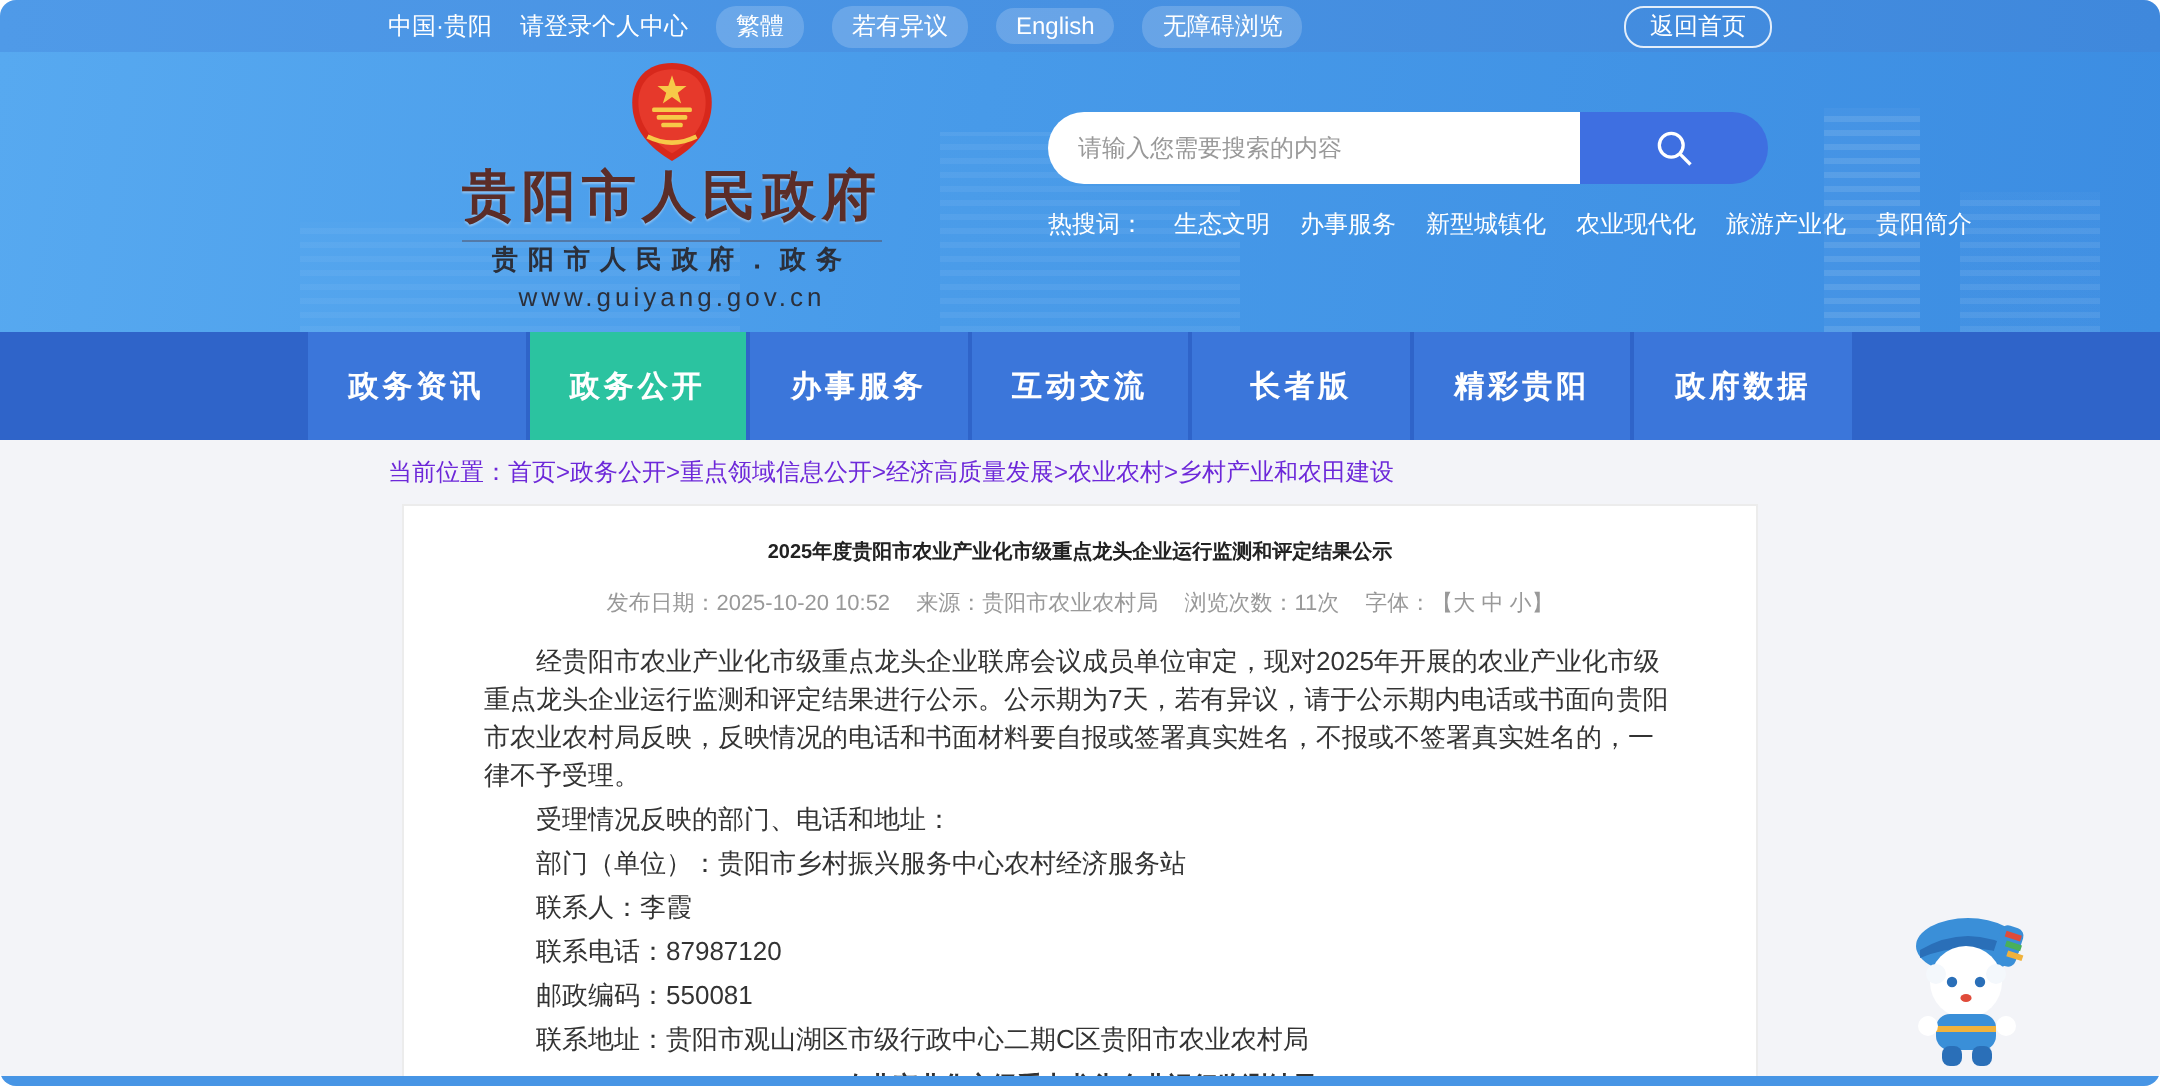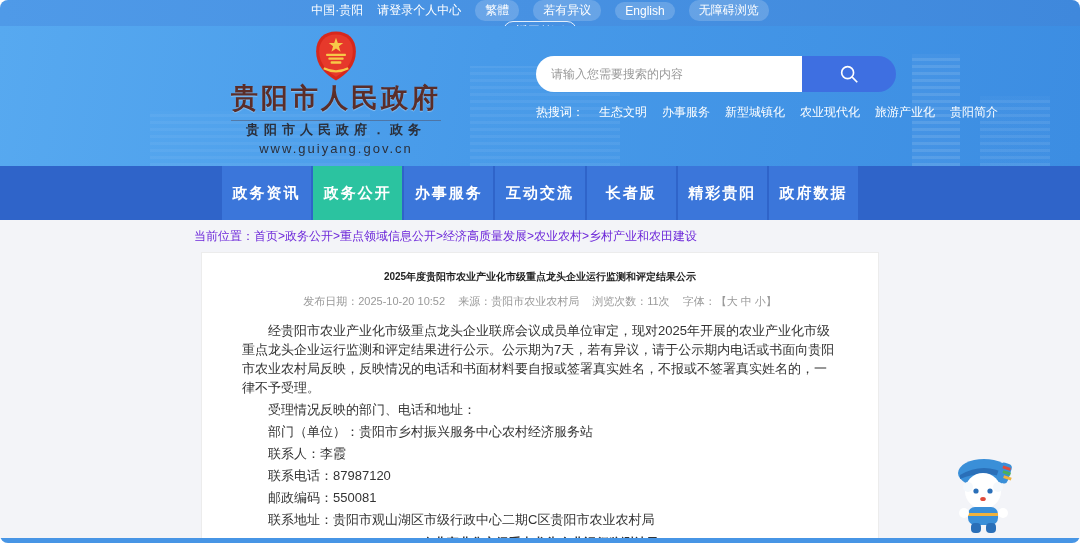--- a/index.html
+++ b/index.html
@@ -2,50 +2,50 @@
 <html lang="zh"><head>
 <meta charset="utf-8">
 <style>
   * { margin:0; padding:0; box-sizing:border-box; }
   html,body { width:1080px; height:543px; overflow:hidden; }
   body { font-family:"Liberation Sans","DejaVu Sans",sans-serif; background:#fff; }
   .page { position:relative; width:1080px; height:543px; overflow:hidden; border-radius:8px; background:#f3f4f8; }
 
   
   .topbar { height:26px; background:linear-gradient(90deg,#4f9ae8,#3f88dc); }
-  .topbar-inner { width:692px; margin:0 auto; height:26px; display:flex; align-items:center;flex-direction:column; }
+  .topbar-inner { width:692px; margin:0 auto; height:26px; display:flex; align-items:center; }
   .topbar-menu { display:flex; align-items:center; gap:14px; }
   .topbar-item { color:#fff; font-size:12px; cursor:pointer; white-space:nowrap; }
   .topbar-item.pill { background:rgba(255,255,255,0.18); border-radius:10px; padding:2px 10px; }
   .topbar-spacer { flex:1; }
   .return-home { color:#fff; font-size:12px; border:1px solid rgba(255,255,255,0.85); border-radius:10px; padding:1px 12px; cursor:pointer; white-space:nowrap; }
 
   
   .banner { position:relative; height:140px; background:linear-gradient(100deg,#57a9f0 0%,#479ae9 45%,#3c8de2 100%); overflow:hidden; }
   .bldg { position:absolute; background:rgba(255,255,255,0.10); }
   .bldg.win { background:repeating-linear-gradient(0deg, rgba(255,255,255,0.16) 0 3px, rgba(255,255,255,0.04) 3px 7px); }
   .banner-inner { position:relative; width:712px; height:140px; margin:0 auto; }
 
   .logo { position:absolute; left:47px; top:4px; text-align:center; }
   .emblem { width:46px; height:52px; margin:0 auto 2px; display:block; }
   .site-name { font-size:27px; font-weight:bold; color:#5b2d28; letter-spacing:3px; line-height:1.1; text-shadow:0 1px 1px rgba(255,255,255,0.35); }
   .site-sub { margin-top:6px; font-size:13px; font-weight:bold; color:#2b2f3a; letter-spacing:5px; border-top:1px solid rgba(90,45,40,0.35); padding-top:0; }
   .site-url { margin-top:2px; font-size:13px; color:#2b2f3a; letter-spacing:2px; }
 
-  .search-area { position:absolute; right:0; top:30px; width:360px; }
+  .search-area { position:absolute; right:12px; top:30px; width:360px; }
   .search-row { display:flex; height:36px; }
   .search-input { flex:1; height:36px; border:none; outline:none; border-radius:18px 0 0 18px; padding:0 15px; font-size:12px; color:#333; background:#fff; }
   .search-input::placeholder { color:#999; }
   .search-btn { width:94px; height:36px; border:none; background:#3e6fe1; border-radius:0 18px 18px 0; cursor:pointer; display:flex; align-items:center; justify-content:center; }
   .hot-row { display:flex; align-items:center; gap:15px; margin-top:12px; font-size:12px; color:#fff; white-space:nowrap; }
   .hot-word { color:#fff; cursor:pointer; }
 
   
   .navband { height:54px; background:#2f64c9; }
-  .nav-inner { width:636px; margin:0 auto; display:flex; gap:2px; height:54px; }
+  .nav-inner { width:772px; margin:0 auto; display:flex; gap:2px; height:54px; }
   .nav-item { flex:1; display:flex; align-items:center; justify-content:center; background:#3b76da; color:#fff; font-size:15px; font-weight:bold; letter-spacing:2px; cursor:pointer; }
   .nav-item.active { background:#2bc3a0; }
 
   
   .content { background:#f3f4f8; }
   .breadcrumb { width:692px; margin:0 auto; padding:8px 0 7px; font-size:12px; color:#6d28d9; }
   .card { width:678px; margin:0 auto; background:#fff; border:1px solid #ececec; padding:16px 40px 0; min-height:310px; }
   .art-title { text-align:center; font-size:10px; font-weight:bold; color:#222; line-height:1.5; }
   .art-meta { text-align:center; font-size:11px; color:#999; margin:10px 0 12px; }
   .art-meta span { margin:0 5px; }

